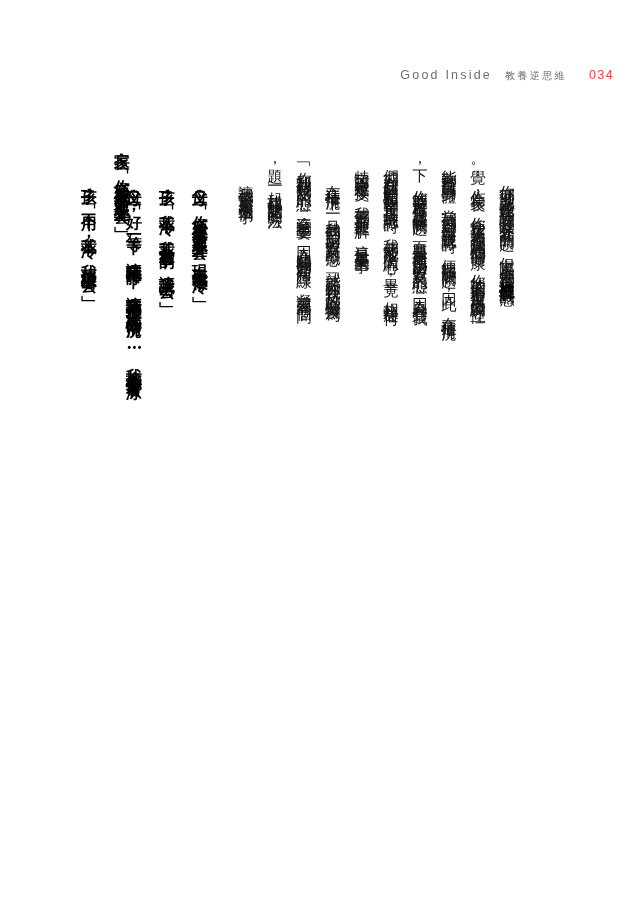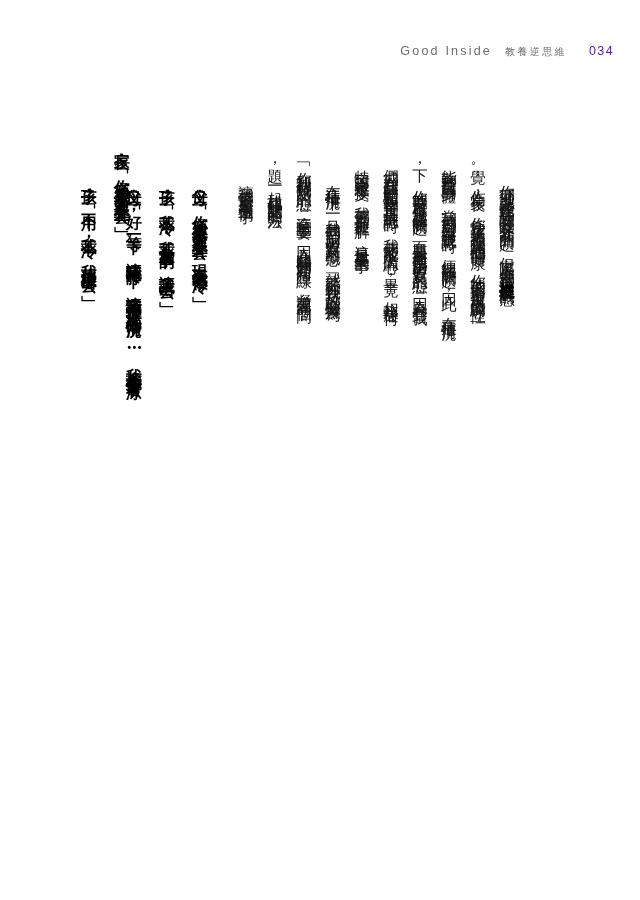--- a/index.html
+++ b/index.html
@@ -35,22 +35,23 @@
   #running-head .rh-cjk {
     font-family: "DejaVu Sans", "Liberation Sans", sans-serif;
     font-size: 10px;
     letter-spacing: 2.4px;
     color: #6d6d6d;
   }
   #running-head .rh-folio {
     font-family: "Liberation Sans", sans-serif;
     font-size: 12.5px;
     letter-spacing: 1.4px;
-    color: #4c1d95;
+    color: #ef4444;
     margin-left: 9px;
+    margin-top: 24px;
   }
 
   
   #text-block {
     position: absolute;
     top: 0;
     left: 0;
     width: 640px;
     height: 900px;
   }

